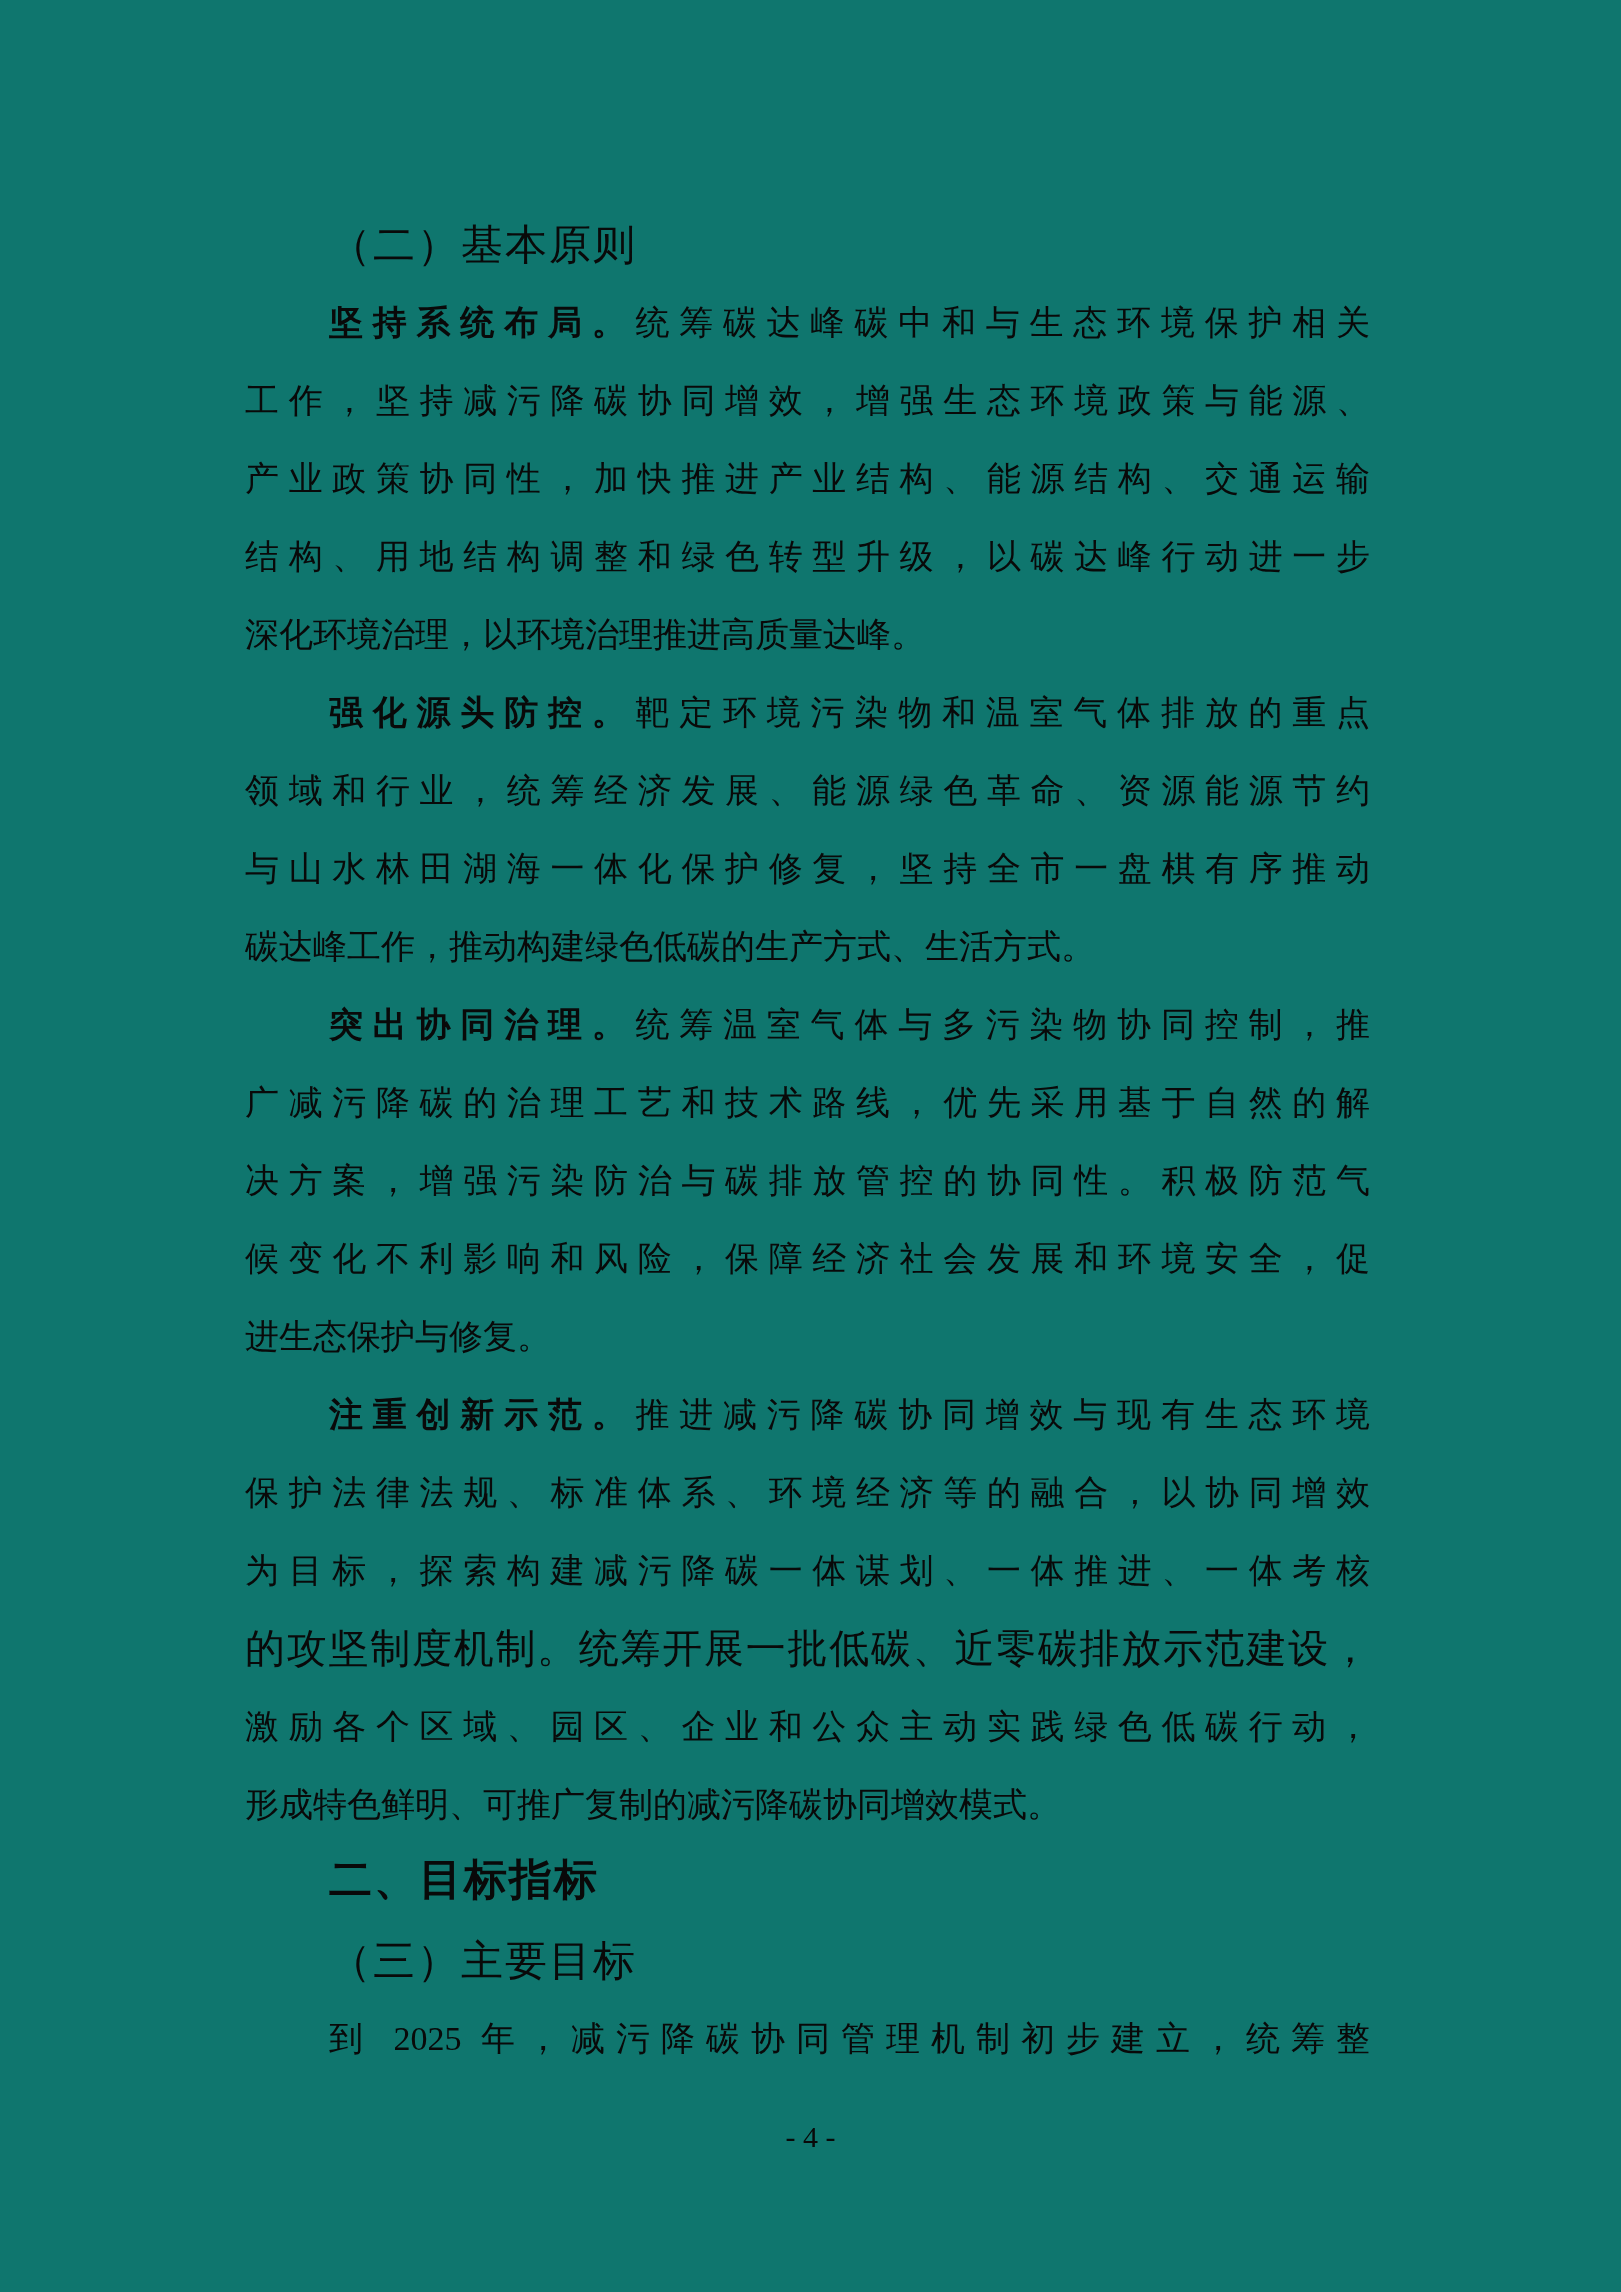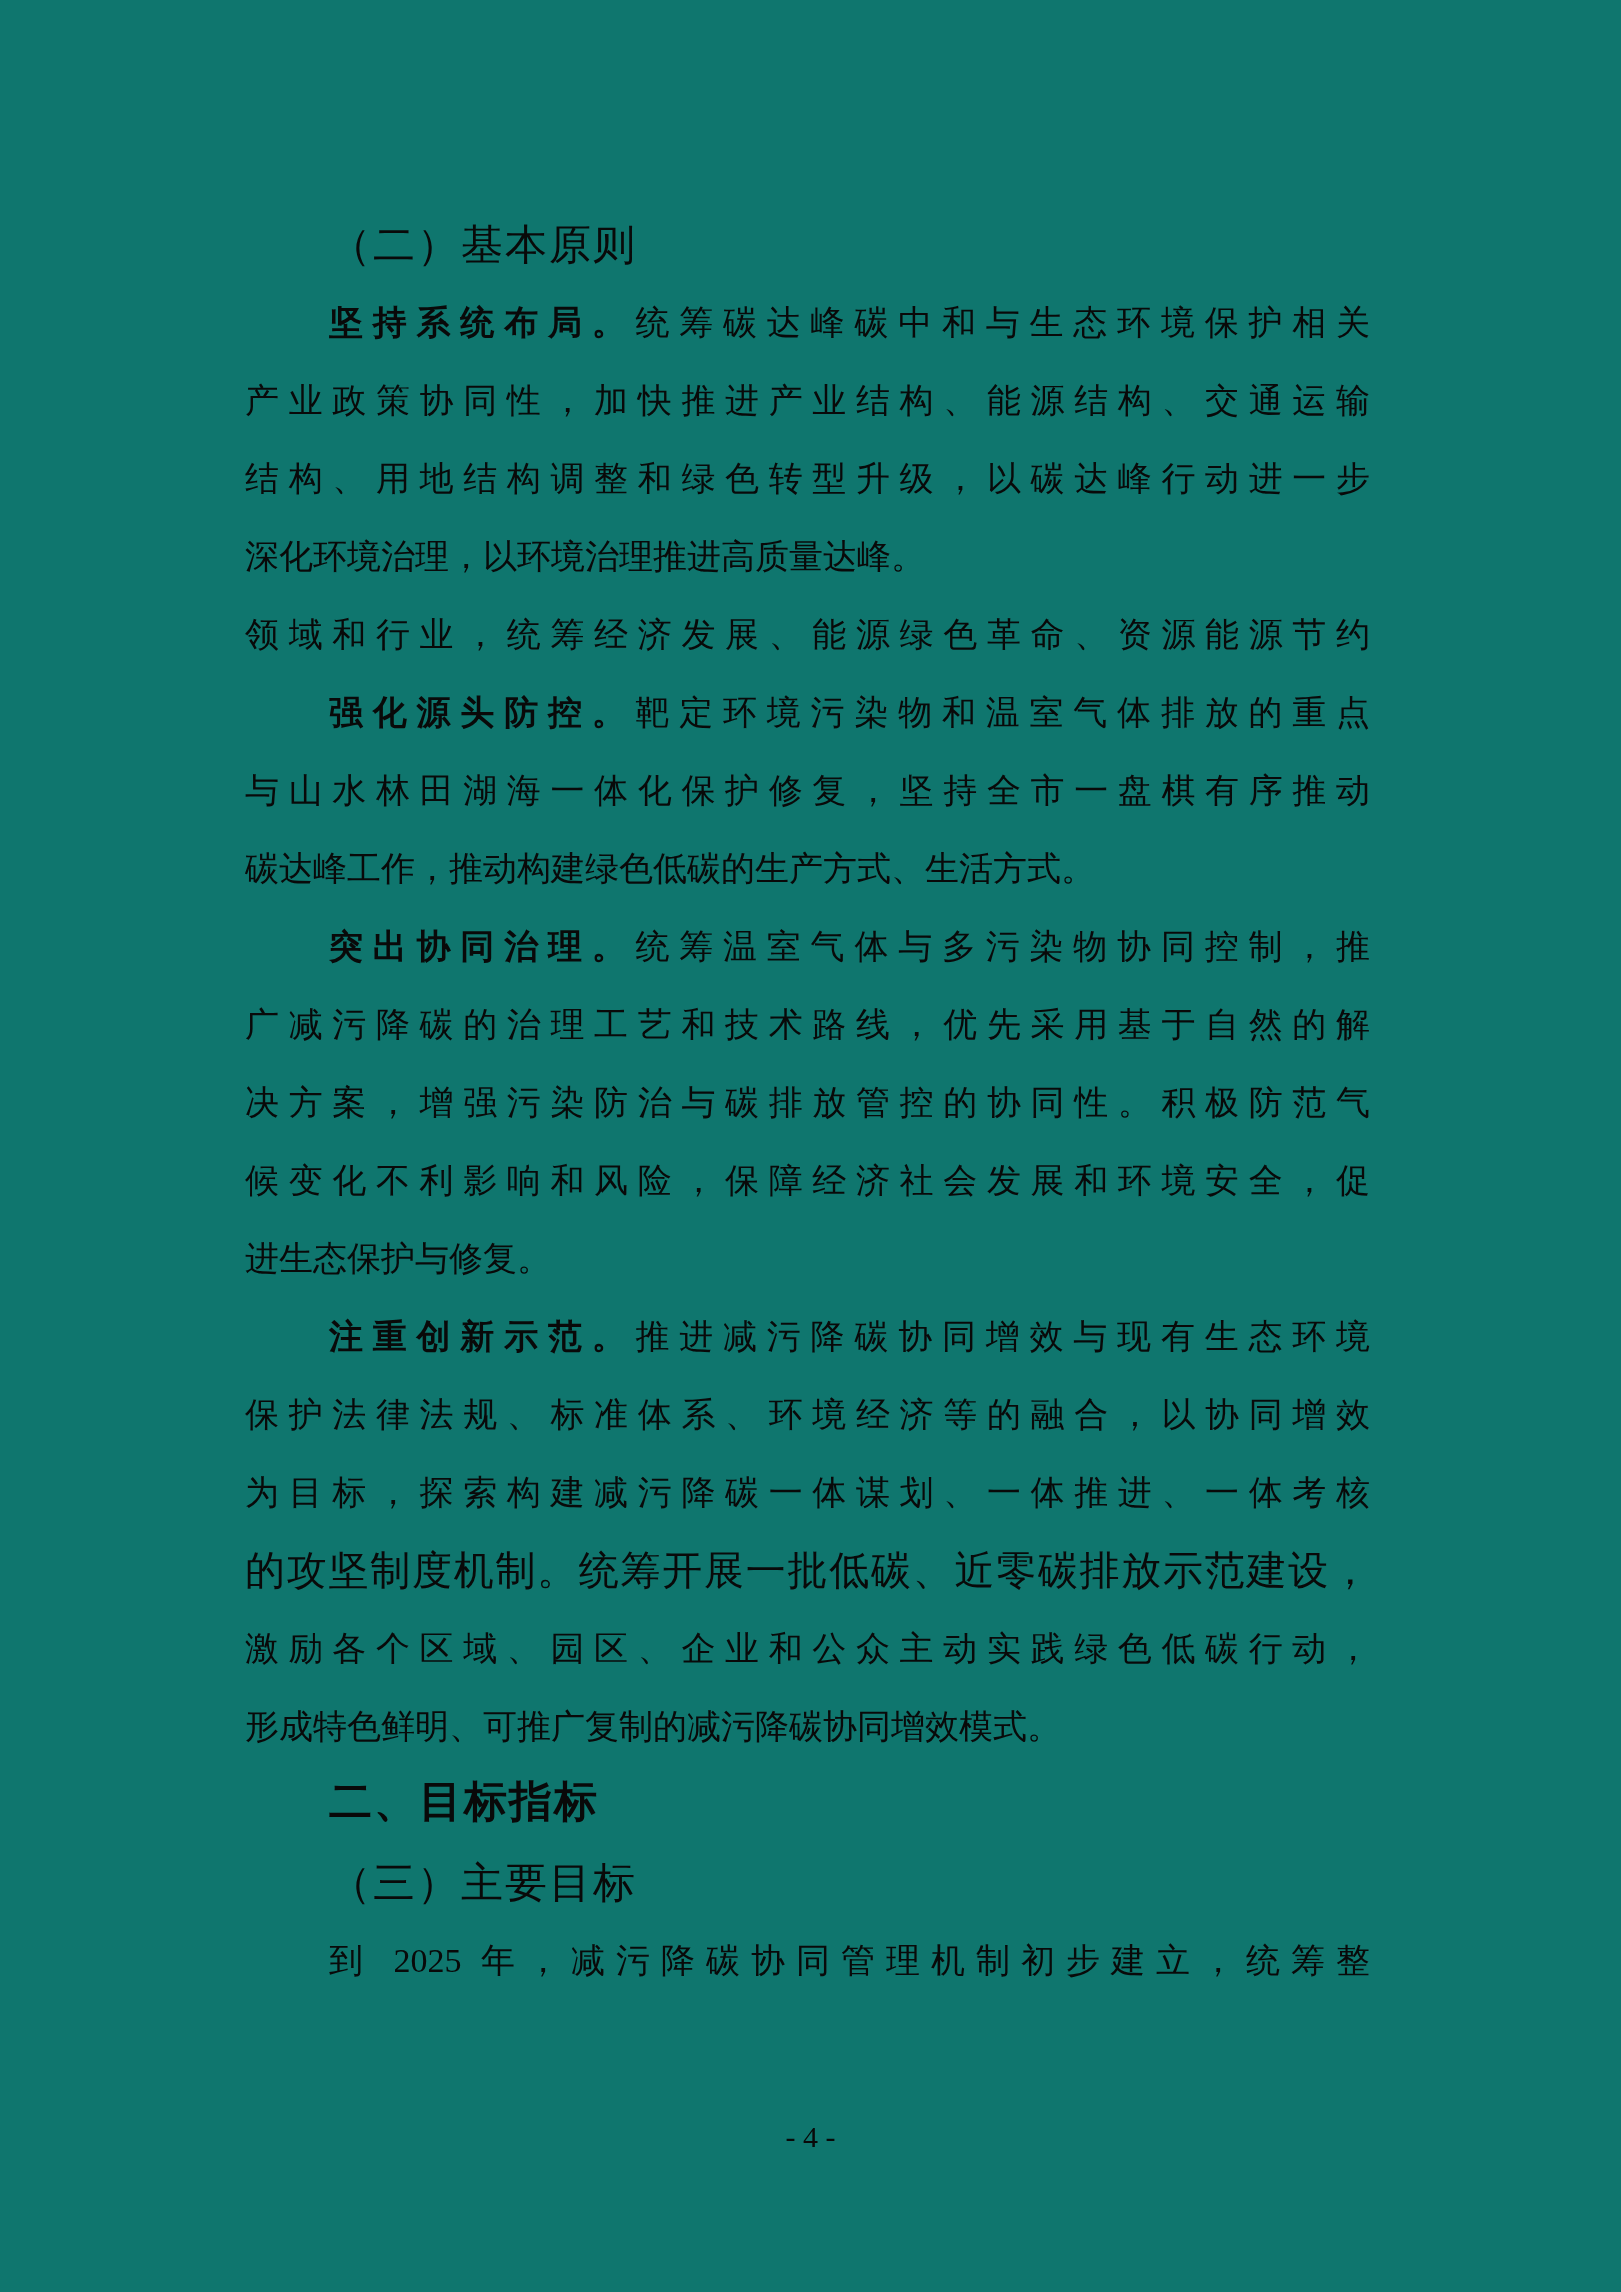--- a/index.html
+++ b/index.html
@@ -45,25 +45,26 @@
     color: #090909;
   }
 </style>
 </head>
 <body>
 
 <div class="doc-page">
   <div class="text-block">
     <div class="line kaiti indent"><span>（二）基本原则</span></div>
     <div class="line indent justify"><span class="seg-bold">坚持系统布局。</span><span>统筹碳达峰碳中和与生态环境保护相关</span></div>
+    <div class="line justify"><span>工作，坚持减污降碳协同增效，增强生态环境政策与能源、</span></div>
     <div class="line justify"><span>产业政策协同性，加快推进产业结构、能源结构、交通运输</span></div>
     <div class="line justify"><span>结构、用地结构调整和绿色转型升级，以碳达峰行动进一步</span></div>
     <div class="line"><span>深化环境治理，以环境治理推进高质量达峰。</span></div>
+    <div class="line indent justify"><span class="seg-bold">强化源头防控。</span><span>靶定环境污染物和温室气体排放的重点</span></div>
     <div class="line justify"><span>领域和行业，统筹经济发展、能源绿色革命、资源能源节约</span></div>
-    <div class="line indent justify"><span class="seg-bold">强化源头防控。</span><span>靶定环境污染物和温室气体排放的重点</span></div>
     <div class="line justify"><span>与山水林田湖海一体化保护修复，坚持全市一盘棋有序推动</span></div>
     <div class="line"><span>碳达峰工作，推动构建绿色低碳的生产方式、生活方式。</span></div>
     <div class="line indent justify"><span class="seg-bold">突出协同治理。</span><span>统筹温室气体与多污染物协同控制，推</span></div>
     <div class="line justify"><span>广减污降碳的治理工艺和技术路线，优先采用基于自然的解</span></div>
     <div class="line justify"><span>决方案，增强污染防治与碳排放管控的协同性。积极防范气</span></div>
     <div class="line justify"><span>候变化不利影响和风险，保障经济社会发展和环境安全，促</span></div>
     <div class="line"><span>进生态保护与修复。</span></div>
     <div class="line indent justify"><span class="seg-bold">注重创新示范。</span><span>推进减污降碳协同增效与现有生态环境</span></div>
     <div class="line justify"><span>保护法律法规、标准体系、环境经济等的融合，以协同增效</span></div>
     <div class="line justify"><span>为目标，探索构建减污降碳一体谋划、一体推进、一体考核</span></div>

